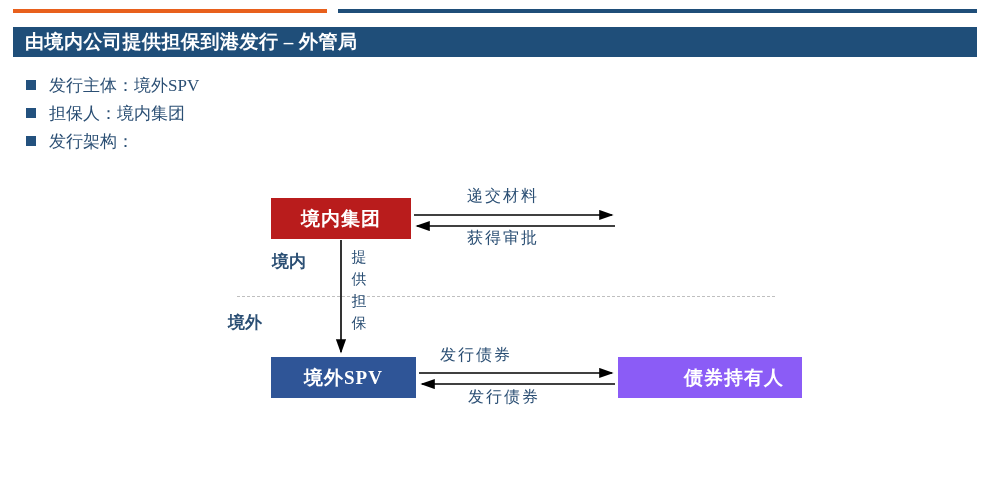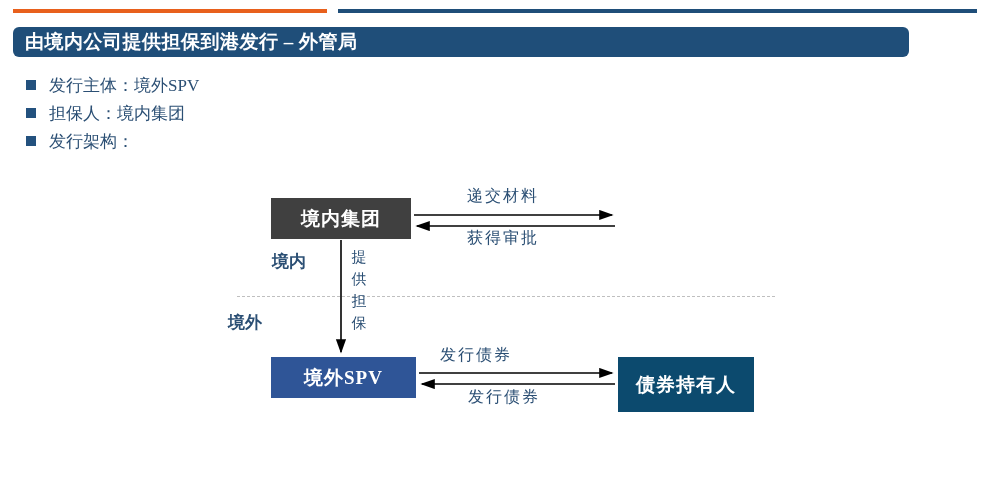--- a/index.html
+++ b/index.html
@@ -31,26 +31,25 @@
     width: 639px;
     height: 4px;
     background: #1F4E79;
   }
 
   
   .title-band {
     position: absolute;
     left: 13px;
     top: 27px;
-    width: 896px;
+    width: 964px;
     height: 30px;
     background: #1F4E79;
     display: flex;
     align-items: center;
-    border-radius: 6px;
   }
   .title-text {
     color: #ffffff;
     font-size: 19px;
     font-weight: bold;
     letter-spacing: 0.5px;
     padding-left: 12px;
     white-space: nowrap;
     font-family: "Liberation Serif", "DejaVu Serif", serif;
   }
@@ -98,33 +97,34 @@
     justify-content: center;
     color: #ffffff;
     font-weight: bold;
     font-size: 19px;
     letter-spacing: 1px;
     white-space: nowrap;
     font-family: "Liberation Serif", "DejaVu Serif", serif;
   }
   .node-domestic-group {
     left: 271px; top: 198px; width: 140px; height: 41px;
-    background: #404040;
+    background: #b91c1c;
   }
   .node-safe {
     left: 618px; top: 199px; width: 136px; height: 40px;
     background: #C00000;
   }
   .node-spv {
     left: 271px; top: 357px; width: 145px; height: 41px;
     background: #2F5597;
   }
   .node-bondholder {
-    left: 618px; top: 357px; width: 136px; height: 55px;
-    background: #0c4a6e;
+    left: 618px; top: 357px; width: 136px; height: 41px;
+    background: #8b5cf6;
+    padding-left: 48px;
   }
 
   
   .region-label {
     position: absolute;
     color: #2B4F74;
     font-size: 17px;
     font-weight: bold;
     white-space: nowrap;
     font-family: "Liberation Serif", "DejaVu Serif", serif;

